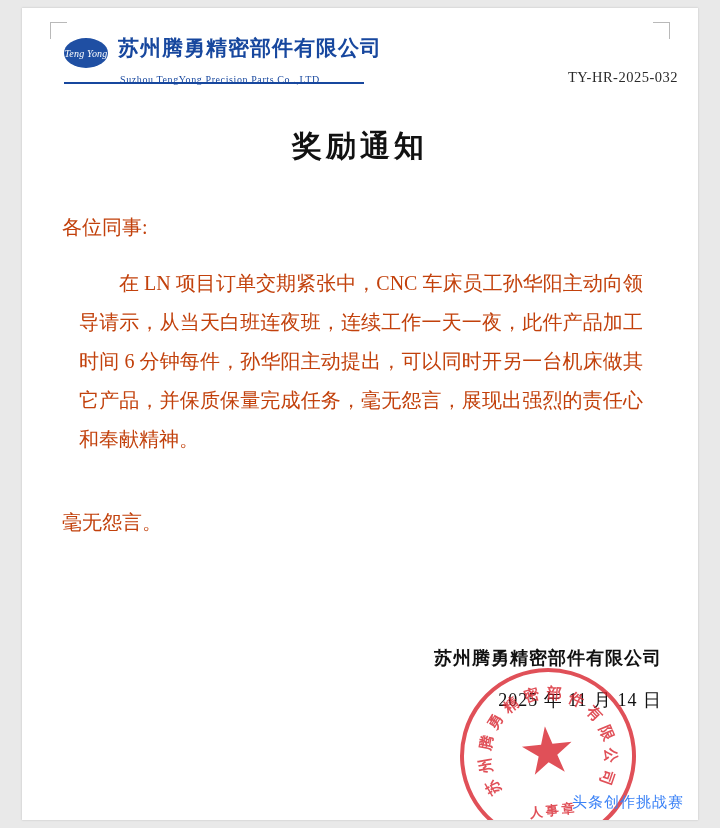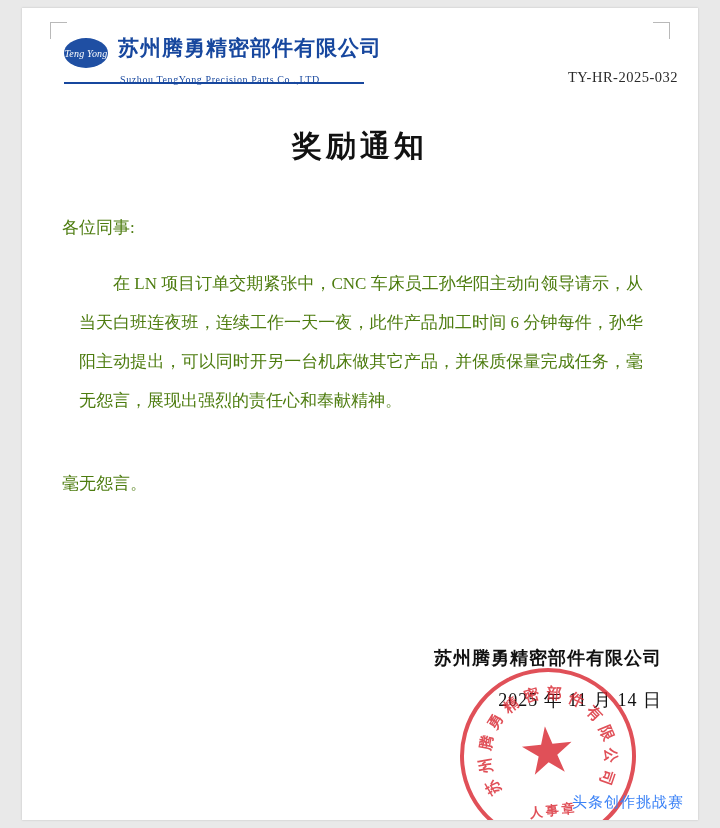--- a/index.html
+++ b/index.html
@@ -113,22 +113,22 @@
     color: #111;
     letter-spacing: 4px;
     font-family: "Liberation Serif", serif;
   }
 
   .content {
     position: absolute;
     left: 40px;
     top: 200px;
     width: 598px;
-    color: #4d7c0f;
-    font-size: 17px;
+    color: #c2410c;
+    font-size: 20px;
     line-height: 39px;
     font-family: "Liberation Serif", serif;
     text-align: justify;
   }
   .salutation {
     margin: 0 0 4px 0;
   }
   .para {
     margin: 17px;
     text-indent: 2em;

